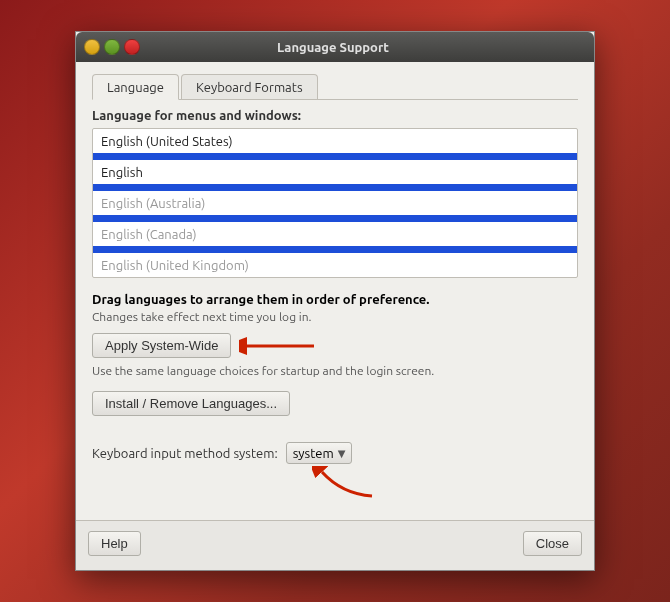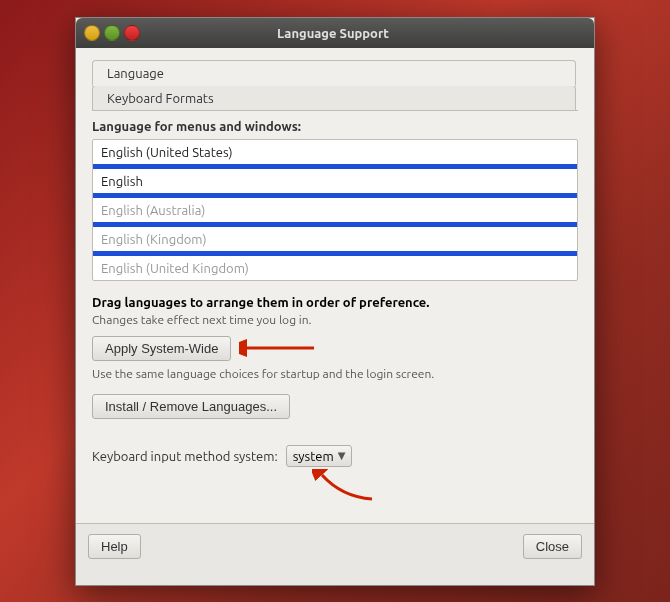--- a/index.html
+++ b/index.html
@@ -64,21 +64,20 @@
 
     .content {
       padding: 12px 16px 16px;
     }
 
     .tabs {
       display: flex;
       gap: 0;
       margin-bottom: 8px;
       border-bottom: 1px solid #c0bdb5;
-      flex-direction: column;
     }
 
     .tab {
       padding: 5px 14px;
       border: 1px solid #c0bdb5;
       border-bottom: none;
       background: #e8e7e3;
       cursor: pointer;
       font-size: 13px;
       color: #333;
@@ -104,21 +103,21 @@
     .language-list {
       border: 1px solid #c0bdb5;
       background: white;
       border-radius: 2px;
       overflow: hidden;
       margin-bottom: 14px;
     }
 
     .lang-item {
       padding: 5px 8px;
-      border-bottom: 5px solid #1d4ed8;
+      border-bottom: 7px solid #1d4ed8;
       font-size: 13px;
       cursor: grab;
     }
 
     .lang-item:last-child {
       border-bottom: none;
     }
 
     .lang-item.active-lang {
       color: #222;
@@ -185,21 +184,21 @@
       gap: 4px;
     }
 
     .dropdown-arrow {
       font-size: 10px;
       color: #555;
     }
 
     .footer {
       border-top: 1px solid #c0bdb5;
-      padding: 10px 12px 26px;
+      padding: 10px 12px 14px;
       display: flex;
       justify-content: space-between;
       align-items: center;
       background: #e8e7e3;
     }
 
     
     .arrow-svg {
       display: inline-block;
       vertical-align: middle;
@@ -236,21 +235,21 @@
       <div class="tab active">Language</div>
       <div class="tab">Keyboard Formats</div>
     </div>
 
     <div class="section-label">Language for menus and windows:</div>
 
     <div class="language-list">
       <div class="lang-item active-lang">English (United States)</div>
       <div class="lang-item active-lang">English</div>
       <div class="lang-item inactive-lang">English (Australia)</div>
-      <div class="lang-item inactive-lang">English (Kingdom)</div>
+      <div class="lang-item inactive-lang">English (Canada)</div>
       <div class="lang-item inactive-lang">English (United Kingdom)</div>
     </div>
 
     <div class="drag-hint">
       <strong>Drag languages to arrange them in order of preference.</strong>
     </div>
     <div class="drag-subhint">Changes take effect next time you log in.</div>
 
     <div class="arrow-row">
       <button class="gtk-btn">Apply System-Wide</button>

